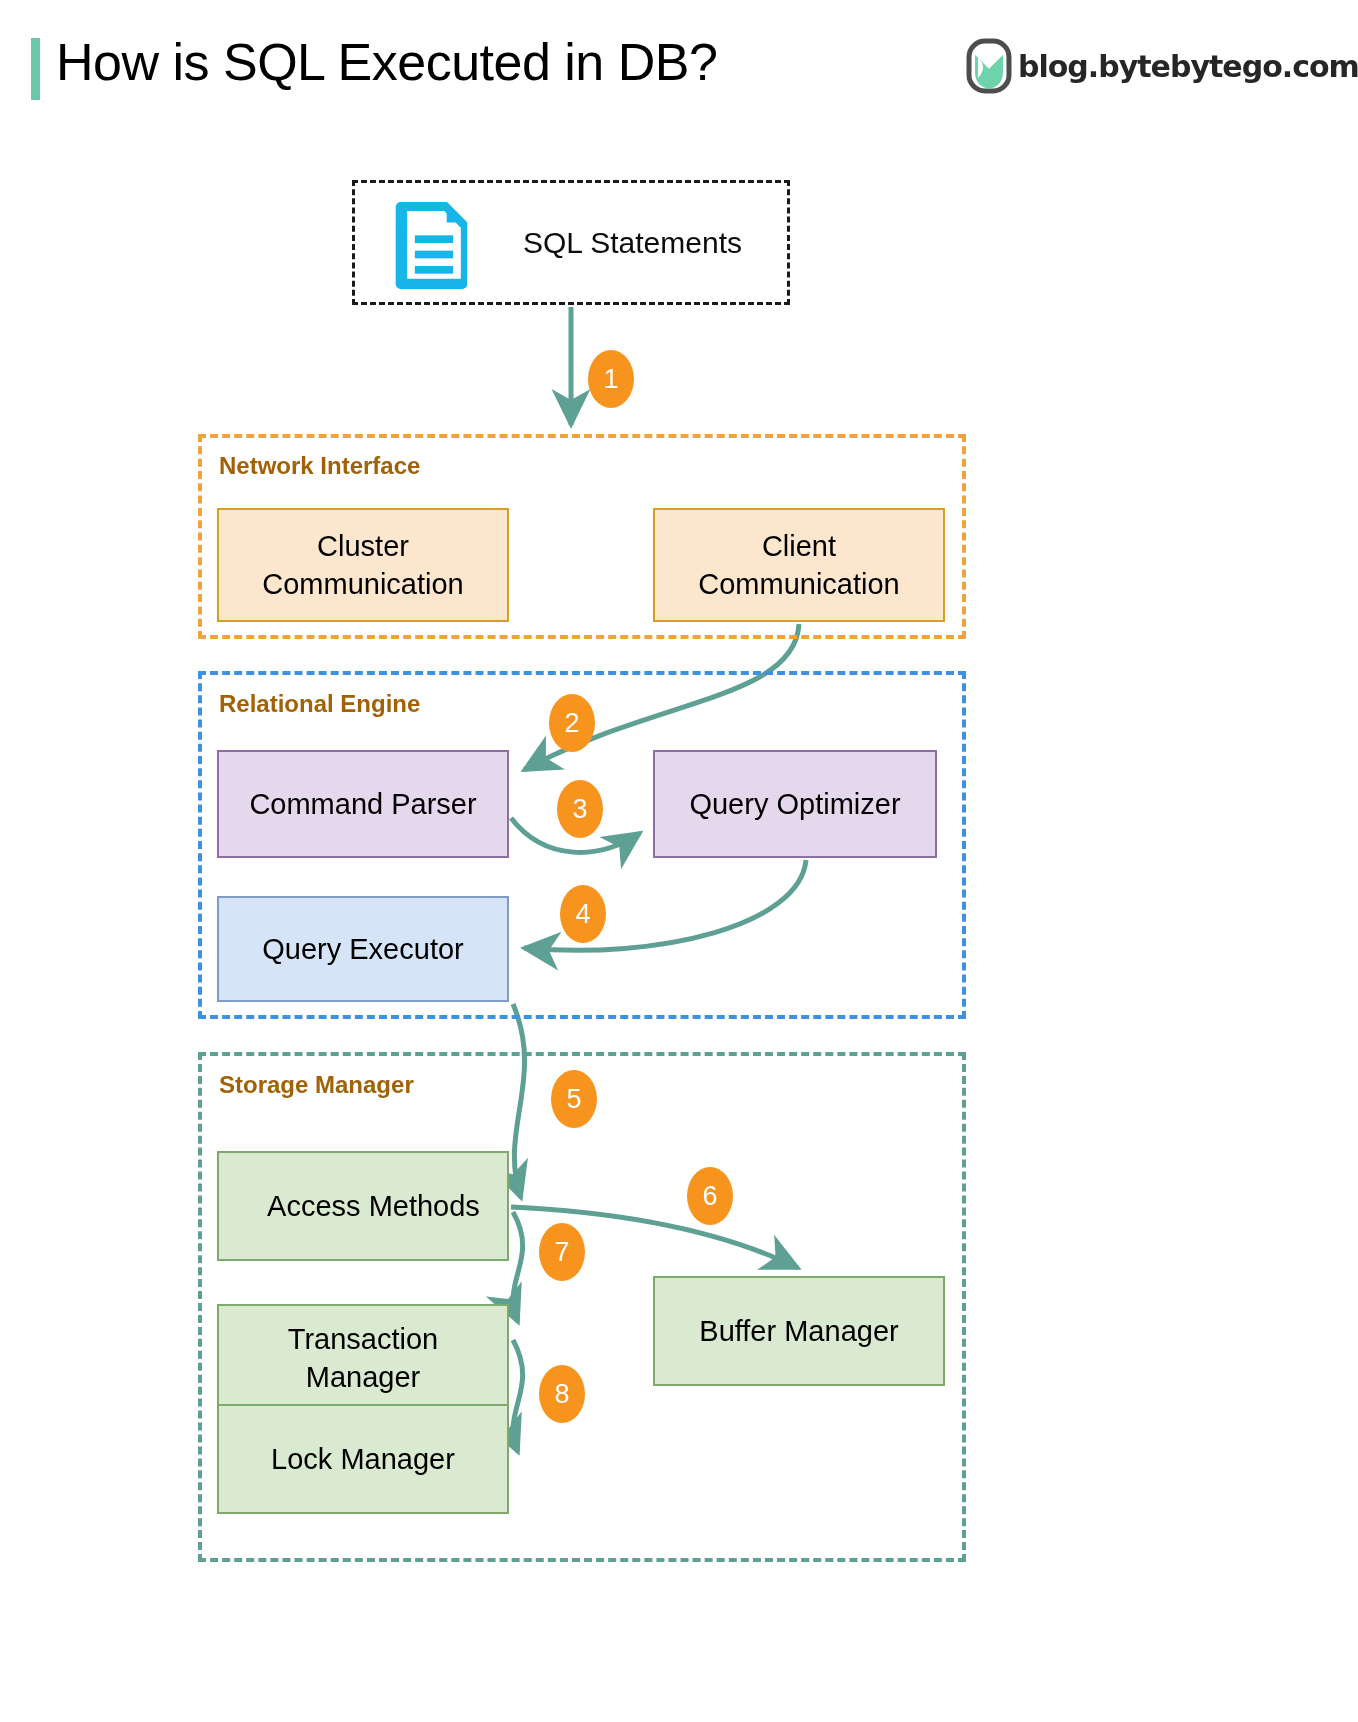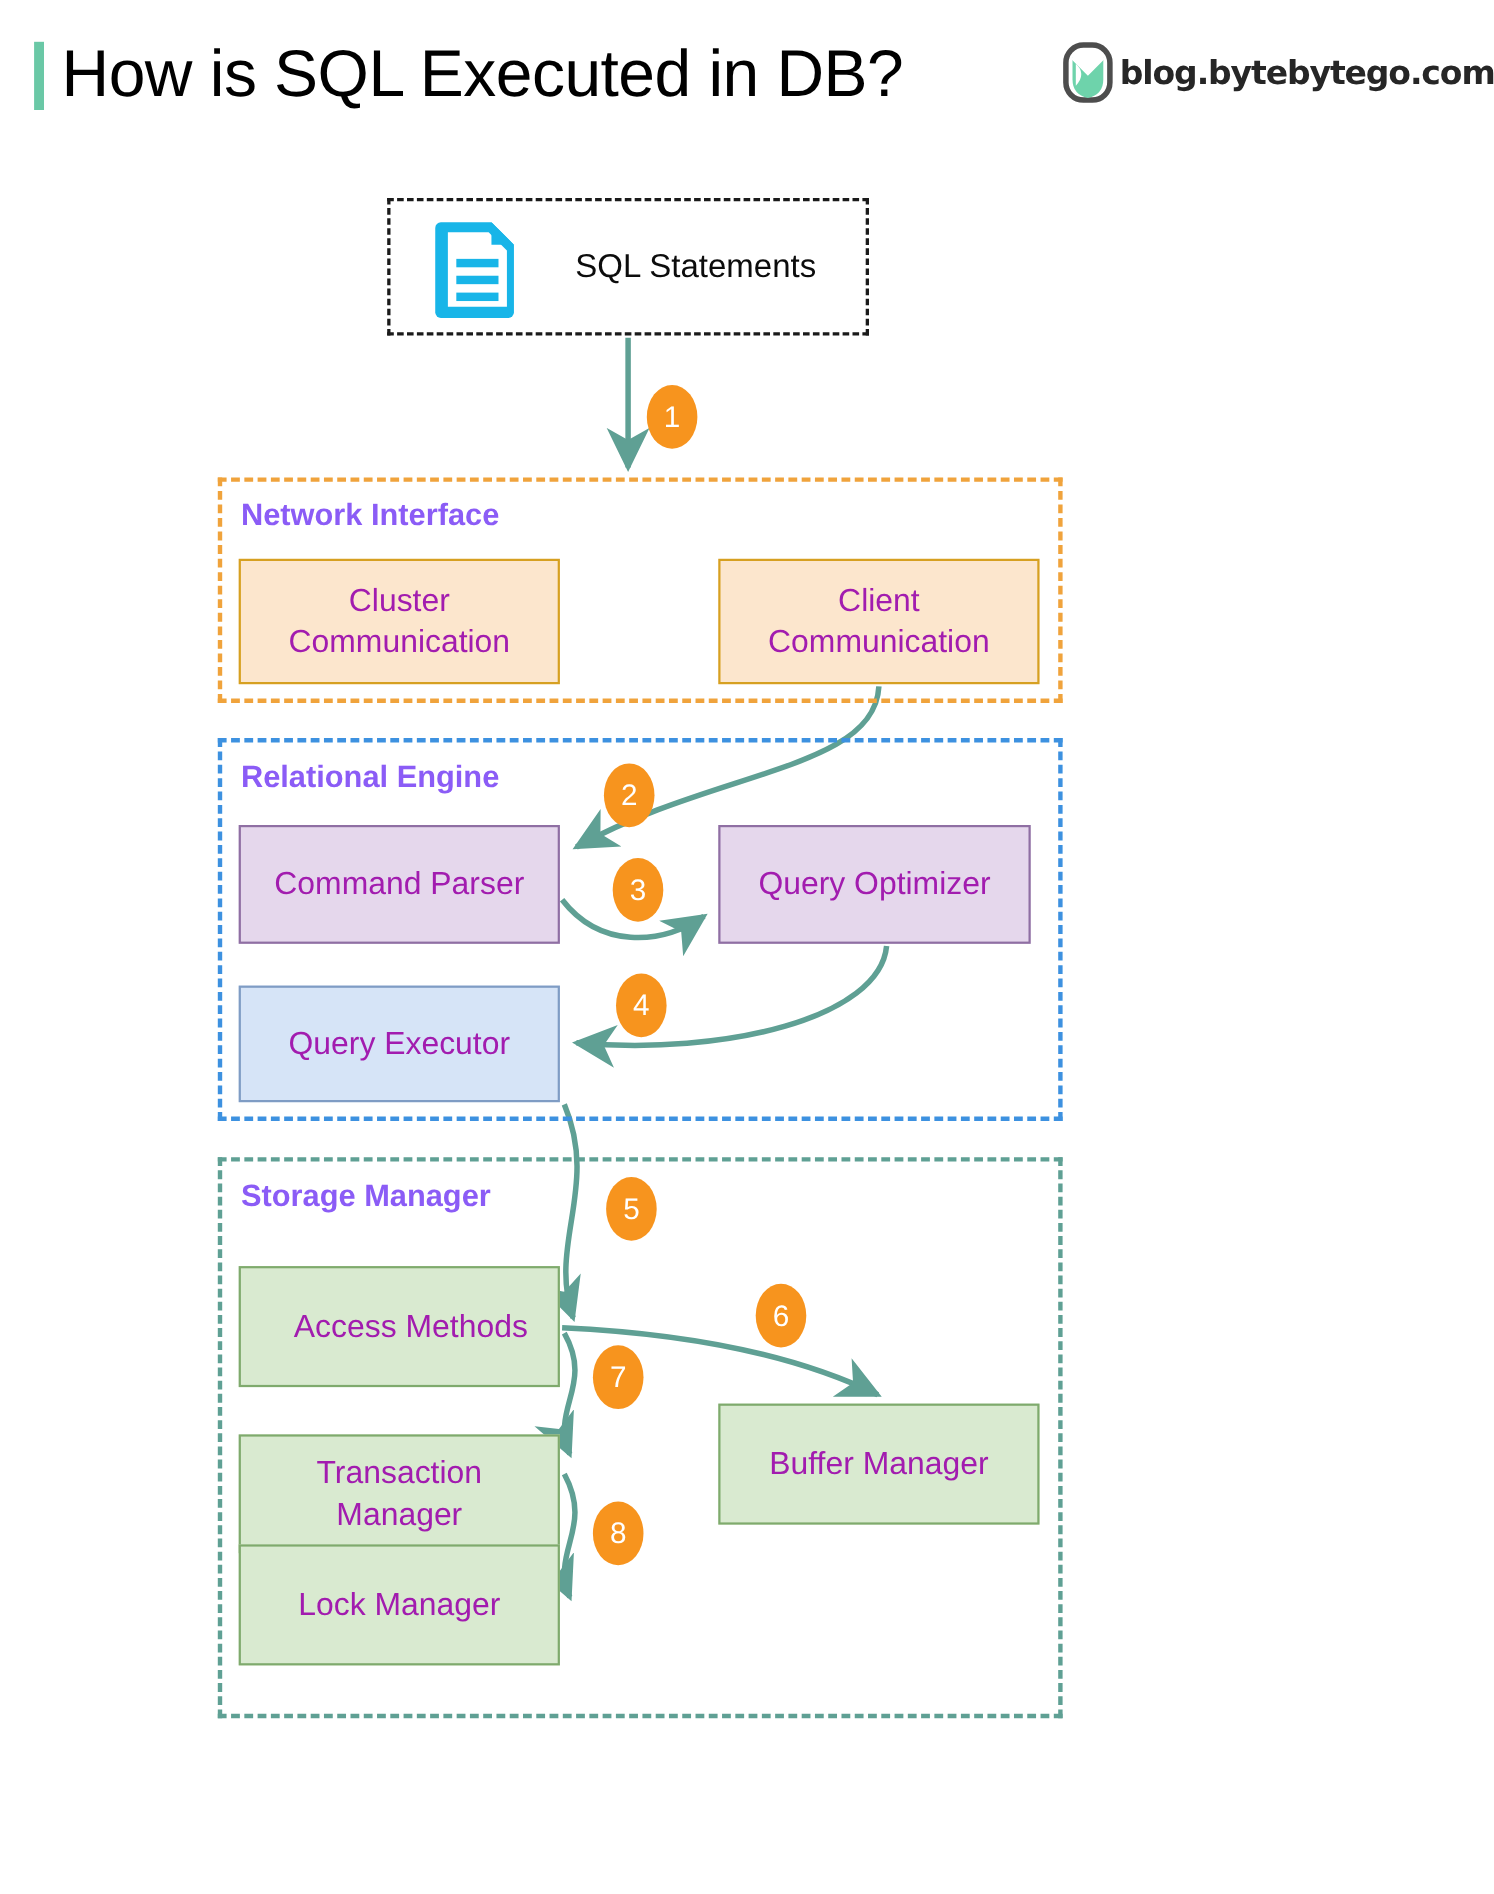--- a/index.html
+++ b/index.html
@@ -23,21 +23,21 @@
   }
   #title-bar-accent {
     position: absolute;
     left: 31px; top: 38px;
     width: 9px; height: 62px;
     background: #6ac8a6;
   }
   #page-title {
     position: absolute;
     left: 56px; top: 32px;
-    font-size: 60px;
+    font-size: 52px;
     font-weight: 400;
     color: #000000;
     letter-spacing: -0.5px;
     white-space: nowrap;
   }
   #brand {
     position: absolute;
     left: 966px; top: 38px;
     display: flex;
     align-items: center;
@@ -67,43 +67,43 @@
   }
 
   
   .group {
     position: absolute;
     box-sizing: border-box;
     background: transparent;
   }
   .group-title {
     position: absolute;
-    font-size: 28px;
+    font-size: 24px;
     font-weight: 700;
-    color: #8b5cf6;
+    color: #a16207;
     white-space: nowrap;
   }
 
   #group-network   { left: 198px; top: 434px;  width: 768px;  height: 205px;
                      border: 4px dashed #f0a33c; }
   #group-relational{ left: 198px; top: 671px;  width: 768px;  height: 348px;
                      border: 4px dashed #3d91e0; }
   #group-storage   { left: 198px; top: 1052px; width: 768px;  height: 510px;
                      border: 4px dashed #5fa094; }
 
   
   .node {
     position: absolute;
     box-sizing: border-box;
     display: flex;
     align-items: center;
     justify-content: center;
     text-align: center;
     font-size: 29px;
-    color: #a21caf;
+    color: #000000;
     line-height: 1.32;
     z-index: 3;
   }
 
   .node-peach  { background: #fce6cd; border: 2px solid #d6a021; }
   .node-purple { background: #e5d7ec; border: 2px solid #8f6fa3; }
   .node-blue   { background: #d6e4f7; border: 2px solid #7f9cc4; }
   .node-green  { background: #d9ead0; border: 2px solid #7faa6d; }
 
   #node-cluster-comm   { left: 217px; top: 508px;  width: 292px; height: 114px; }

